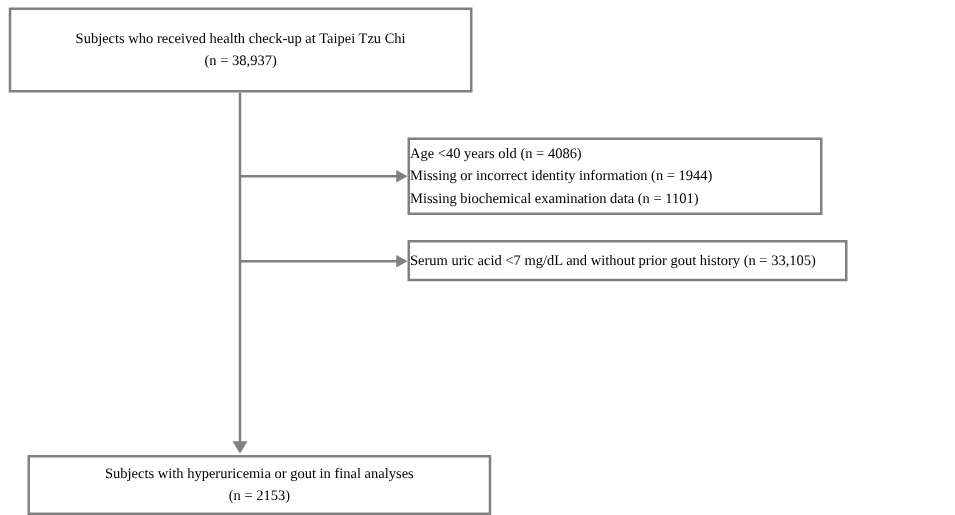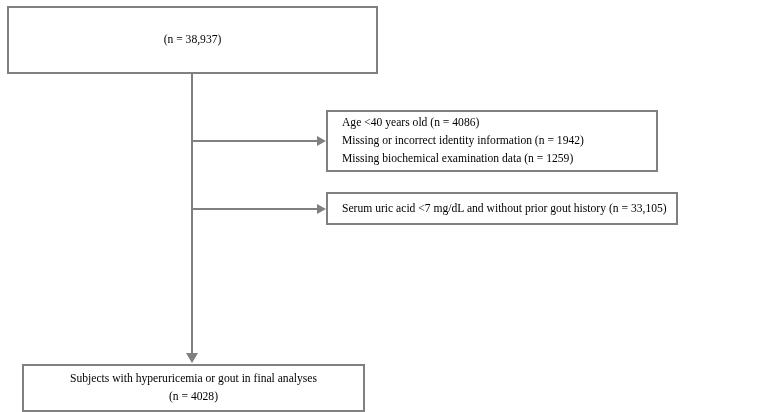--- a/index.html
+++ b/index.html
@@ -26,27 +26,27 @@
     display: flex;
     flex-direction: column;
     justify-content: center;
     z-index: 2;
   }
   .node .line {
     white-space: nowrap;
   }
   .node.center { align-items: center; text-align: center; }
   .node.left   { align-items: flex-start; text-align: left; }
-  .node.left .line { padding-left: 14px; }
+  .node.left .line { padding-left: 0; }
 
   
   #node-source     { left: 7px;   top: 6px;   width: 371px; height: 68px;  }
   #node-exclusion-1{ left: 326px; top: 110px; width: 332px; height: 62px;  }
   #node-exclusion-2{ left: 326px; top: 192px; width: 352px; height: 33px;  }
-  #node-final      { left: 22px;  top: 364px; width: 343px; height: 48px;  }
+  #node-final      { left: 22px;  top: 364px; width: 371px; height: 48px;  }
 
   
   .conn {
     position: absolute;
     background: #808080;
     z-index: 1;
   }
   #trunk {
     left: 191px;
     top: 74px;
@@ -84,41 +84,42 @@
     border-top: 10px solid #808080;
     z-index: 2;
   }
 </style>
 </head>
 <body>
 
 <div id="flowchart">
 
   <div class="node center" id="node-source">
+    <span class="line">Subjects who received health check-up at Taipei Tzu Chi</span>
     <span class="line">(n = 38,937)</span>
   </div>
 
   <div class="conn" id="trunk"></div>
 
   <div class="conn branch" id="branch-1"></div>
   <div class="arrow-right" id="arrowhead-1"></div>
 
   <div class="node left" id="node-exclusion-1">
     <span class="line">Age &lt;40 years old (n = 4086)</span>
-    <span class="line">Missing or incorrect identity information (n = 1942)</span>
-    <span class="line">Missing biochemical examination data (n = 1259)</span>
+    <span class="line">Missing or incorrect identity information (n = 1944)</span>
+    <span class="line">Missing biochemical examination data (n = 1101)</span>
   </div>
 
   <div class="conn branch" id="branch-2"></div>
   <div class="arrow-right" id="arrowhead-2"></div>
 
   <div class="node left" id="node-exclusion-2">
     <span class="line">Serum uric acid &lt;7 mg/dL and without prior gout history (n = 33,105)</span>
   </div>
 
   <div id="arrowhead-final"></div>
 
   <div class="node center" id="node-final">
     <span class="line">Subjects with hyperuricemia or gout in final analyses</span>
-    <span class="line">(n = 4028)</span>
+    <span class="line">(n = 2153)</span>
   </div>
 
 </div>
 
 </body></html>

